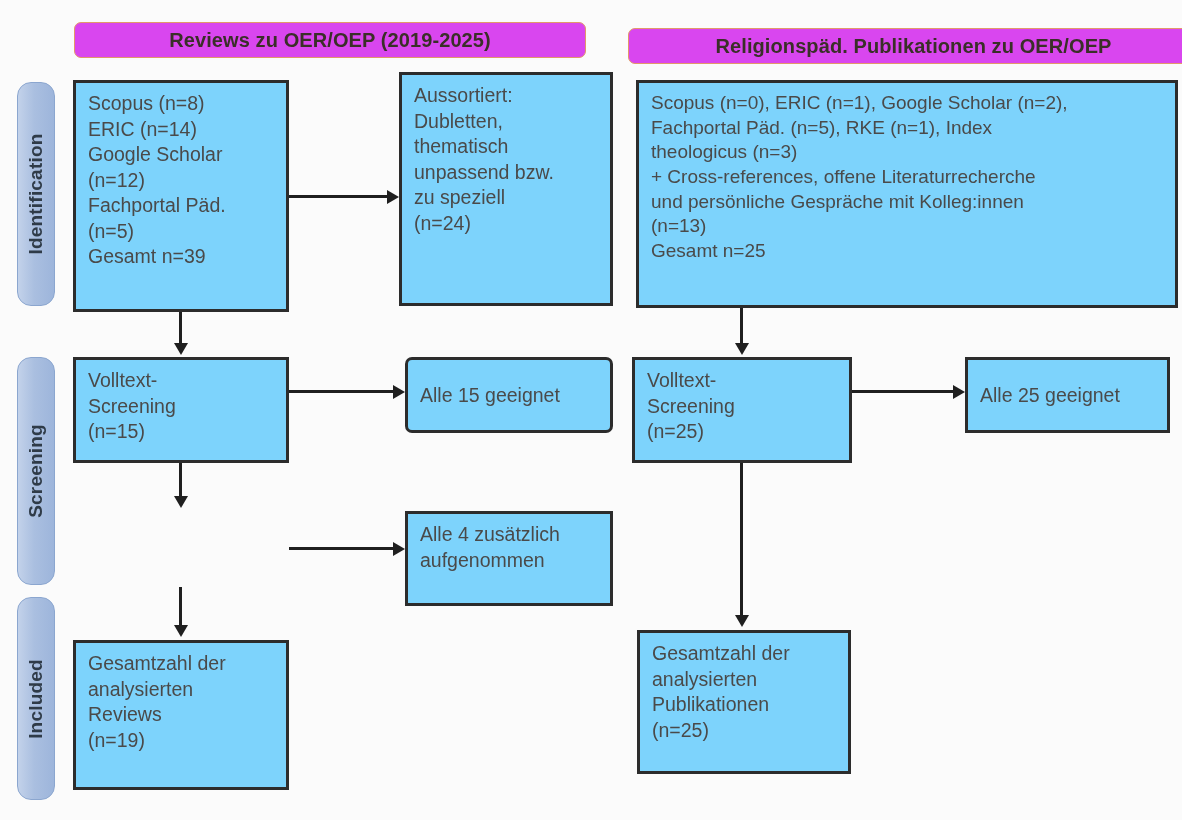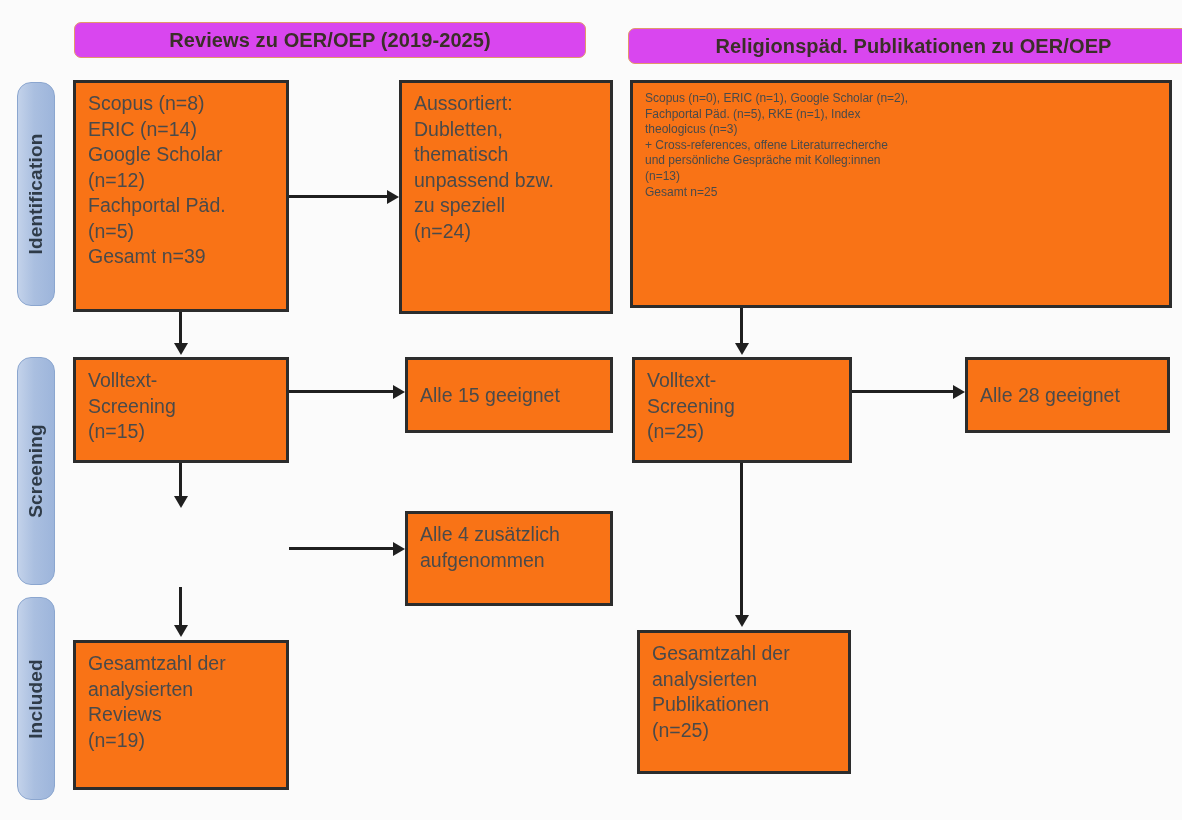--- a/index.html
+++ b/index.html
@@ -53,31 +53,31 @@
     justify-content: center;
     color: #3a2f28;
     font-size: 20px;
     font-weight: bold;
     letter-spacing: 0.1px;
   }
 
   
   .box {
     position: absolute;
-    background: #f97316;
+    background: #7dd3fc;
     border: 3px solid #2c2c2c;
     box-sizing: border-box;
     padding: 8px 10px 6px 12px;
     color: #4a4a4a;
     font-size: 19.5px;
     line-height: 1.31;
     white-space: pre-line;
     overflow: hidden;
   }
-  .box.wide-text { font-size: 12px; line-height: 1.30; }
+  .box.wide-text { font-size: 19px; line-height: 1.30; margin-left: 6px; }
   .box.centered-v {
     display: flex; align-items: center;
   }
 
   
   .vline {
     position: absolute;
     width: 3px;
     background: #1f1f1f;
   }
@@ -123,38 +123,38 @@
   <div class="banner" style="left:628px; top:28px; width:571px;">Religionspäd. Publikationen zu OER/OEP</div>
 
   <div class="box" style="left:73px; top:80px; width:216px; height:232px;">Scopus (n=8)
 ERIC (n=14)
 Google Scholar
 (n=12)
 Fachportal Päd.
 (n=5)
 Gesamt n=39</div>
 
-  <div class="box" style="left:399px; top:80px; width:214px; height:234px;">Aussortiert:
+  <div class="box" style="left:399px; top:72px; width:214px; height:234px;">Aussortiert:
 Dubletten,
 thematisch
 unpassend bzw.
 zu speziell
 (n=24)</div>
 
   <div class="hline" style="left:289px; top:195px; width:98px;"></div>
   <div class="arrow-right" style="left:387px; top:190px;"></div>
 
   <div class="vline" style="left:179px; top:312px; height:33px;"></div>
   <div class="arrow-down" style="left:174px; top:343px;"></div>
 
   <div class="box" style="left:73px; top:357px; width:216px; height:106px;">Volltext-
 Screening
 (n=15)</div>
 
-  <div class="box centered-v" style="left:405px; top:357px; width:208px; height:76px;">Alle 15 geeignet</div>
+  <div class="box centered-v" style="left:405px; top:357px; width:208px; height:76px;border-radius:7px;">Alle 15 geeignet</div>
 
   <div class="hline" style="left:289px; top:390px; width:104px;"></div>
   <div class="arrow-right" style="left:393px; top:385px;"></div>
 
   <div class="vline" style="left:179px; top:463px; height:35px;"></div>
   <div class="arrow-down" style="left:174px; top:496px;"></div>
 
 
   <div class="box" style="left:405px; top:511px; width:208px; height:95px;">Alle 4 zusätzlich
 aufgenommen</div>
@@ -178,21 +178,21 @@
 (n=13)
 Gesamt n=25</div>
 
   <div class="vline" style="left:740px; top:308px; height:37px;"></div>
   <div class="arrow-down" style="left:735px; top:343px;"></div>
 
   <div class="box" style="left:632px; top:357px; width:220px; height:106px;">Volltext-
 Screening
 (n=25)</div>
 
-  <div class="box centered-v" style="left:965px; top:357px; width:205px; height:76px;">Alle 28 geeignet</div>
+  <div class="box centered-v" style="left:965px; top:357px; width:205px; height:76px;">Alle 25 geeignet</div>
 
   <div class="hline" style="left:852px; top:390px; width:101px;"></div>
   <div class="arrow-right" style="left:953px; top:385px;"></div>
 
   <div class="vline" style="left:740px; top:463px; height:152px;"></div>
   <div class="arrow-down" style="left:735px; top:615px;"></div>
 
   <div class="box" style="left:637px; top:630px; width:214px; height:144px;">Gesamtzahl der
 analysierten
 Publikationen

